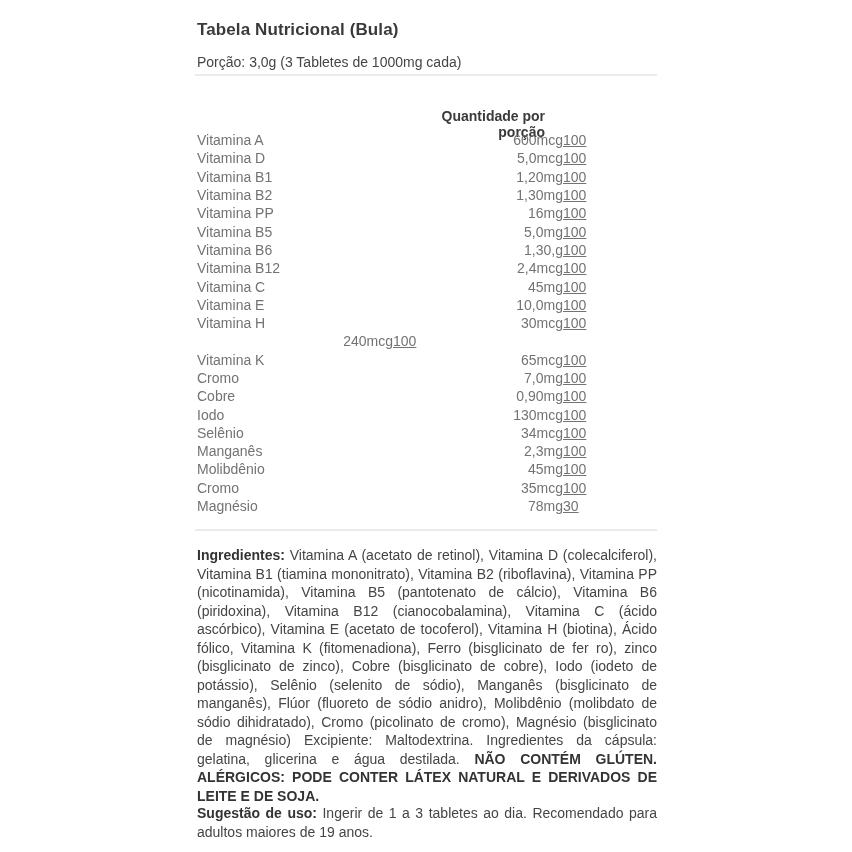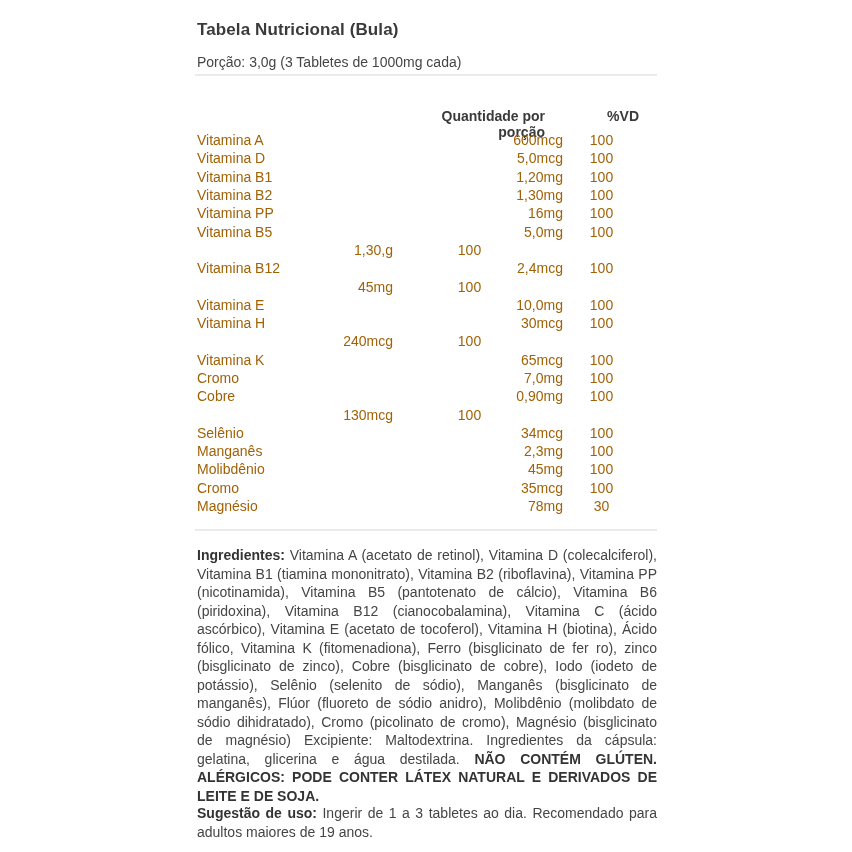--- a/index.html
+++ b/index.html
@@ -66,25 +66,25 @@
     top: 131px;
     left: 197px;
     width: 460px;
   }
   .trow {
     display: grid;
     grid-template-columns: 1fr 170px 94px;
     height: 18.3px;
     align-items: center;
     font-size: 14px;
-    color: #a16207;
+    color: #737373;
   }
   .trow .tname { text-align: left; white-space: nowrap; }
   .trow .tqty  { text-align: right; white-space: nowrap; }
-  .trow .tdv   { text-align: center; padding-right: 17px; white-space: nowrap; }
+  .trow .tdv   { text-align: left; padding-right: 17px; white-space: nowrap; text-decoration: underline; }
 
   .para {
     position: absolute;
     left: 197px;
     width: 460px;
     margin: 0;
     font-size: 14px;
     line-height: 18.5px;
     text-align: justify;
     color: #454545;
@@ -100,21 +100,20 @@
 
   <h1 class="page-title">Tabela Nutricional (Bula)</h1>
 
   <p class="serving">Porção: 3,0g (3 Tabletes de 1000mg cada)</p>
 
   <div class="divider divider-top"></div>
 
   <div class="tgrid thead">
     <span class="tname"></span>
     <span class="tqty">Quantidade por porção</span>
-    <span class="tdv">%VD</span>
   </div>
 
   <div class="rows">
     <div class="trow">
       <span class="tname">Vitamina A</span>
       <span class="tqty">600mcg</span>
       <span class="tdv">100</span>
     </div>
 
     <div class="trow">
@@ -141,31 +140,33 @@
       <span class="tdv">100</span>
     </div>
 
     <div class="trow">
       <span class="tname">Vitamina B5</span>
       <span class="tqty">5,0mg</span>
       <span class="tdv">100</span>
     </div>
 
     <div class="trow">
+      <span class="tname">Vitamina B6</span>
       <span class="tqty">1,30,g</span>
       <span class="tdv">100</span>
     </div>
 
     <div class="trow">
       <span class="tname">Vitamina B12</span>
       <span class="tqty">2,4mcg</span>
       <span class="tdv">100</span>
     </div>
 
     <div class="trow">
+      <span class="tname">Vitamina C</span>
       <span class="tqty">45mg</span>
       <span class="tdv">100</span>
     </div>
 
     <div class="trow">
       <span class="tname">Vitamina E</span>
       <span class="tqty">10,0mg</span>
       <span class="tdv">100</span>
     </div>
 
@@ -192,20 +193,21 @@
       <span class="tdv">100</span>
     </div>
 
     <div class="trow">
       <span class="tname">Cobre</span>
       <span class="tqty">0,90mg</span>
       <span class="tdv">100</span>
     </div>
 
     <div class="trow">
+      <span class="tname">Iodo</span>
       <span class="tqty">130mcg</span>
       <span class="tdv">100</span>
     </div>
 
     <div class="trow">
       <span class="tname">Selênio</span>
       <span class="tqty">34mcg</span>
       <span class="tdv">100</span>
     </div>
 

